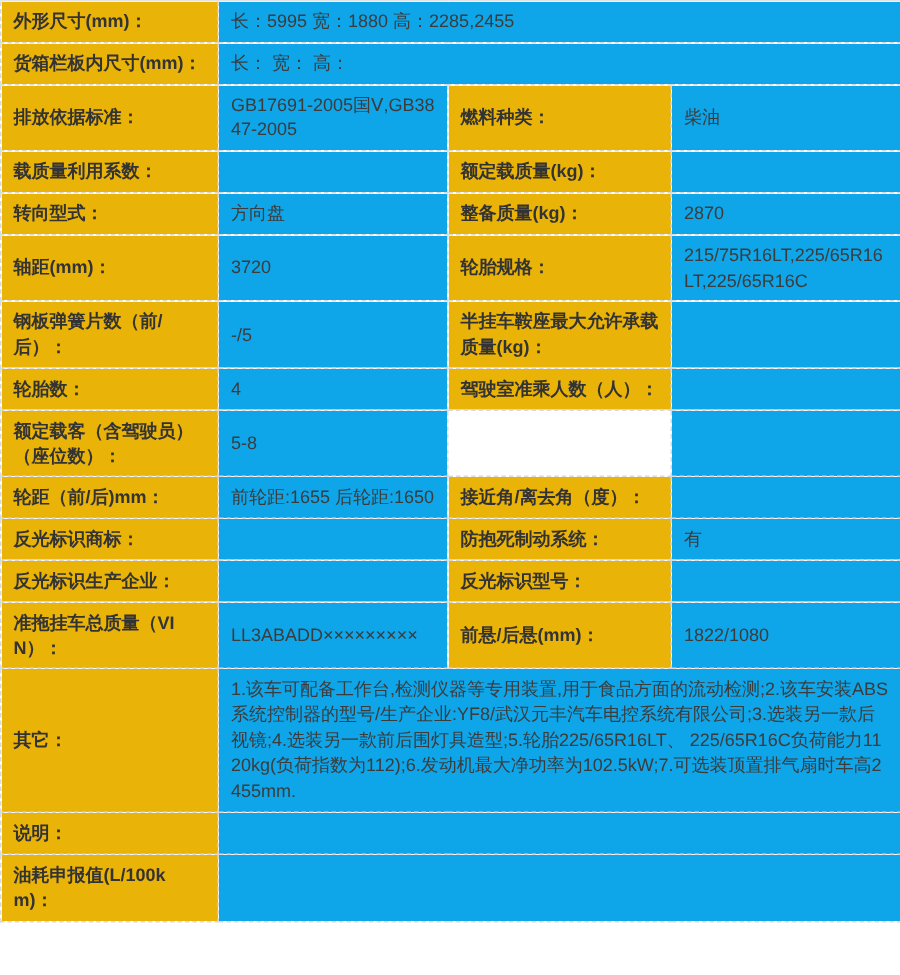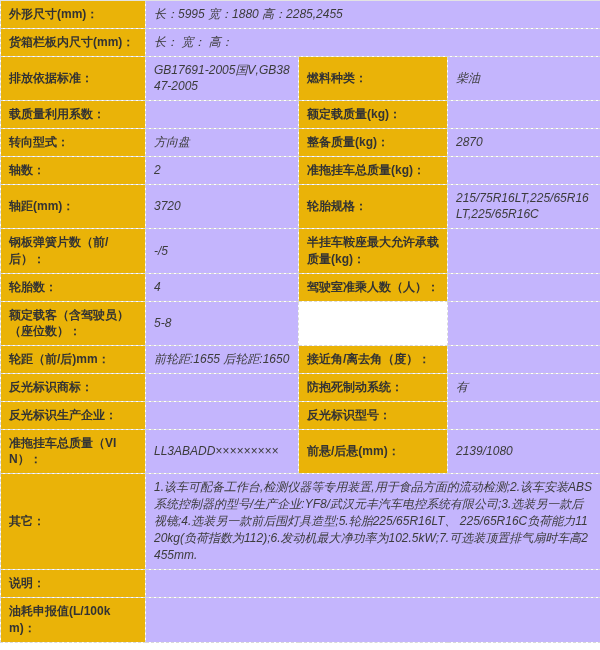--- a/index.html
+++ b/index.html
@@ -12,21 +12,21 @@
   td,th{
     border:1px dashed #d9d9d9;
     padding:5px 8px;
     vertical-align:middle;
     word-break:break-all;
     line-height:1.4;
     overflow:hidden;
   }
   .lbl{background:#eab308;font-weight:bold;color:#333;}
   .lbl.plain{background:#fff;}
-  .val{background:#c4b5fd;font-style:italic;}
+  .val{background:#0ea5e9;}
   .spec{border-top:1px solid #e3e3e3;}
   .other-val{line-height:17px;}
 </style>
 </head>
 <body>
 
 <table class="spec">
   <colgroup>
       <col style="width:145px">
       <col style="width:153px">
@@ -52,26 +52,20 @@
     <td class="lbl">载质量利用系数：</td>
     <td class="val"></td>
     <td class="lbl">额定载质量(kg)：</td>
     <td class="val"></td>
   </tr>
   <tr>
     <td class="lbl">转向型式：</td>
     <td class="val">方向盘</td>
     <td class="lbl">整备质量(kg)：</td>
     <td class="val">2870</td>
-  </tr>
-  <tr>
-    <td class="lbl">轴数：</td>
-    <td class="val">2</td>
-    <td class="lbl">准拖挂车总质量(kg)：</td>
-    <td class="val"></td>
   </tr>
   <tr>
     <td class="lbl">轴距(mm)：</td>
     <td class="val">3720</td>
     <td class="lbl">轮胎规格：</td>
     <td class="val">215/75R16LT,225/65R16LT,225/65R16C</td>
   </tr>
   <tr>
     <td class="lbl">钢板弹簧片数（前/后）：</td>
     <td class="val">-/5</td>
@@ -105,21 +99,21 @@
   <tr>
     <td class="lbl">反光标识生产企业：</td>
     <td class="val"></td>
     <td class="lbl">反光标识型号：</td>
     <td class="val"></td>
   </tr>
   <tr>
     <td class="lbl">准拖挂车总质量（VIN）：</td>
     <td class="val">LL3ABADD×××××××××</td>
     <td class="lbl">前悬/后悬(mm)：</td>
-    <td class="val">2139/1080</td>
+    <td class="val">1822/1080</td>
   </tr>
   <tr>
     <td class="lbl">其它：</td>
     <td class="val other-val" colspan="3">1.该车可配备工作台,检测仪器等专用装置,用于食品方面的流动检测;2.该车安装ABS系统控制器的型号/生产企业:YF8/武汉元丰汽车电控系统有限公司;3.选装另一款后视镜;4.选装另一款前后围灯具造型;5.轮胎225/65R16LT、 225/65R16C负荷能力1120kg(负荷指数为112);6.发动机最大净功率为102.5kW;7.可选装顶置排气扇时车高2455mm.</td>
   </tr>
   <tr>
     <td class="lbl">说明：</td>
     <td class="val" colspan="3"></td>
   </tr>
   <tr>

